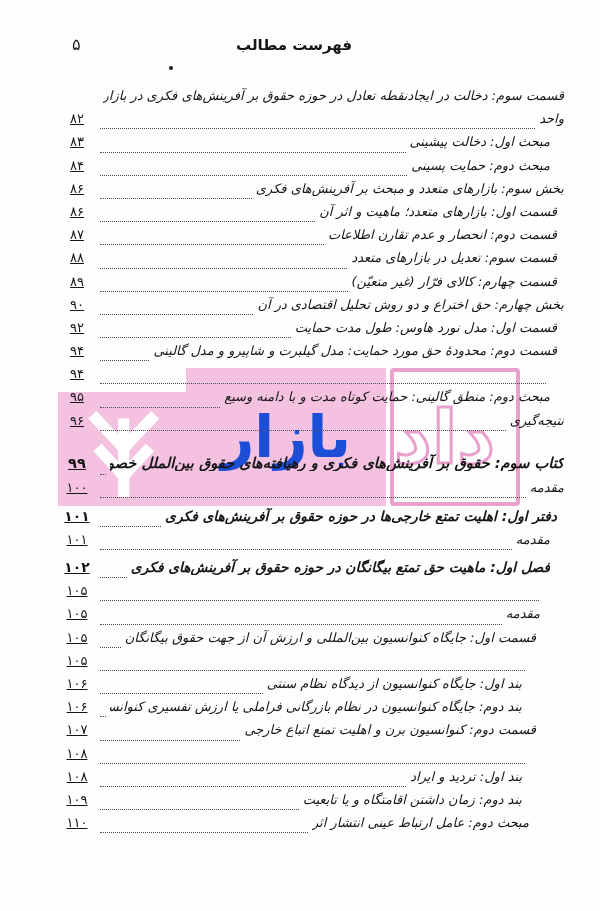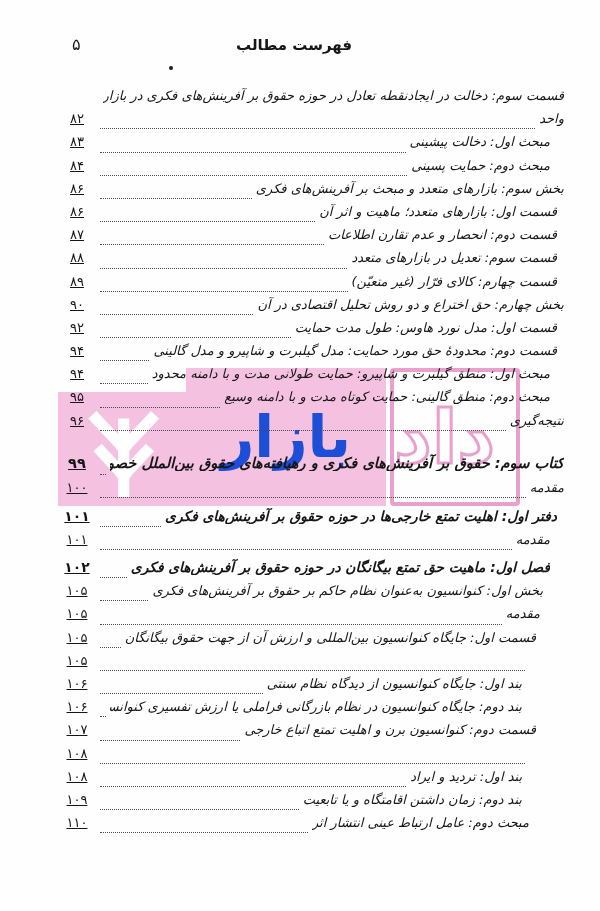--- a/index.html
+++ b/index.html
@@ -168,21 +168,20 @@
         <span class="t">قسمت اول: مدل نورد هاوس: طول مدت حمایت</span>
         <span class="leader"></span>
         <span class="num">۹۲</span>
       </div>
       <div class="row " style="padding-right: 7px;">
         <span class="t">قسمت دوم: محدودهٔ حق مورد حمایت: مدل گیلبرت و شاپیرو و مدل گالینی</span>
         <span class="leader"></span>
         <span class="num">۹۴</span>
       </div>
       <div class="row " style="padding-right: 14px;">
-        <span class="t">مبحث اول: منطق گیلبرت و شاپیرو: حمایت طولانی مدت و با دامنه محدود</span>
         <span class="leader"></span>
         <span class="num">۹۴</span>
       </div>
       <div class="row " style="padding-right: 14px;">
         <span class="t">مبحث دوم: منطق گالینی: حمایت کوتاه مدت و با دامنه وسیع</span>
         <span class="leader"></span>
         <span class="num">۹۵</span>
       </div>
       <div class="row " style="padding-right: 0px;">
         <span class="t">نتیجه‌گیری</span>
@@ -208,21 +207,20 @@
         <span class="t">مقدمه</span>
         <span class="leader"></span>
         <span class="num">۱۰۱</span>
       </div>
       <div class="row md bold" style="padding-right: 14px; margin-top: 4px;">
         <span class="t">فصل اول: ماهیت حق تمتع بیگانگان در حوزه حقوق بر آفرینش‌های فکری</span>
         <span class="leader"></span>
         <span class="num">۱۰۲</span>
       </div>
       <div class="row " style="padding-right: 21px;">
-        <span class="t">بخش اول: کنوانسیون به‌عنوان نظام حاکم بر حقوق بر آفرینش‌های فکری</span>
         <span class="leader"></span>
         <span class="num">۱۰۵</span>
       </div>
       <div class="row " style="padding-right: 24px;">
         <span class="t">مقدمه</span>
         <span class="leader"></span>
         <span class="num">۱۰۵</span>
       </div>
       <div class="row " style="padding-right: 28px;">
         <span class="t">قسمت اول: جایگاه کنوانسیون بین‌المللی و ارزش آن از جهت حقوق بیگانگان</span>

